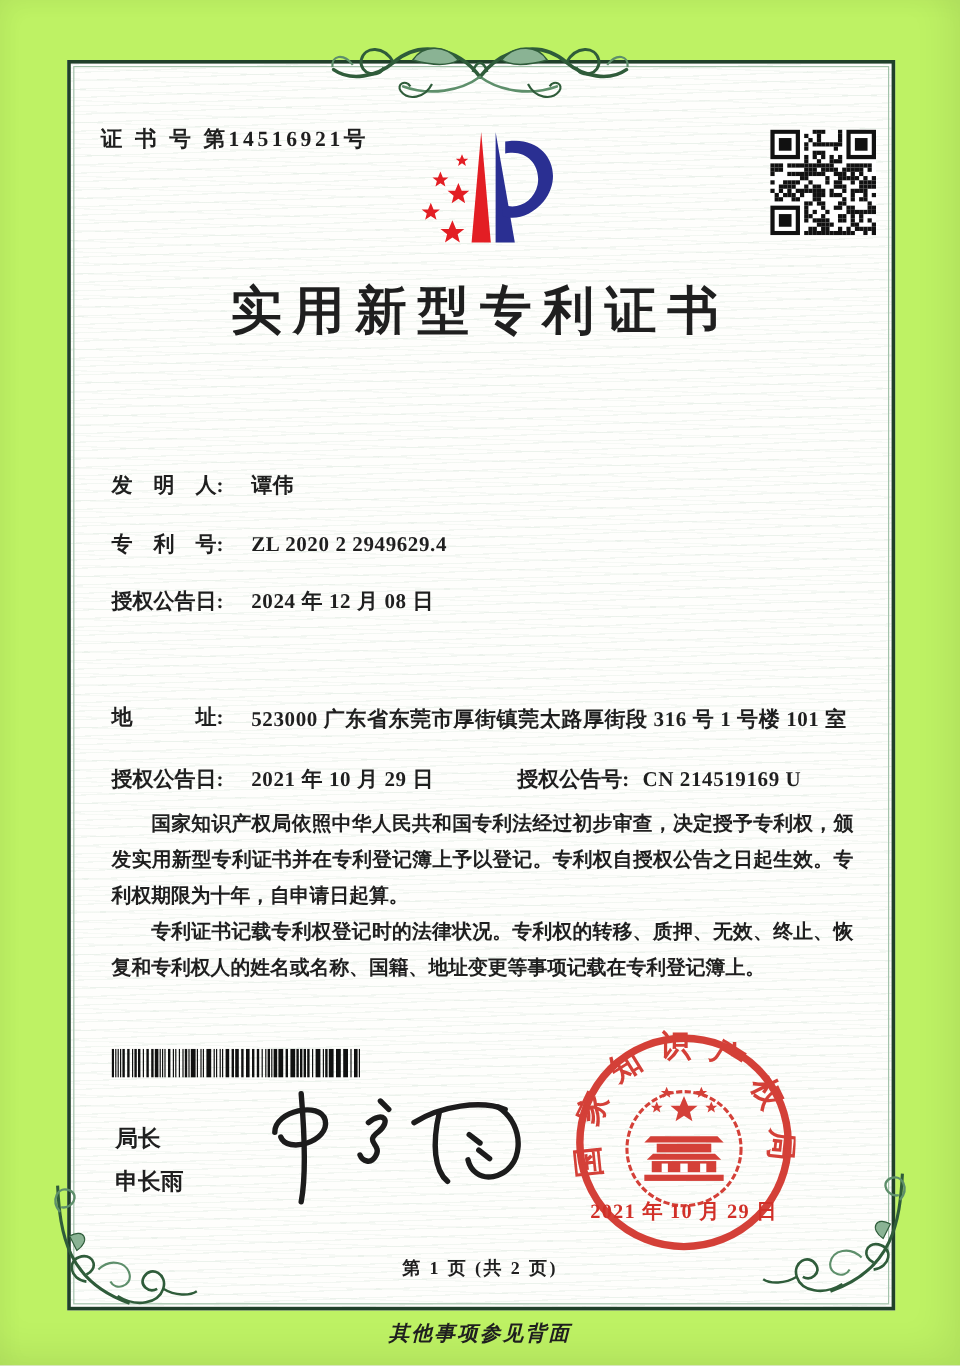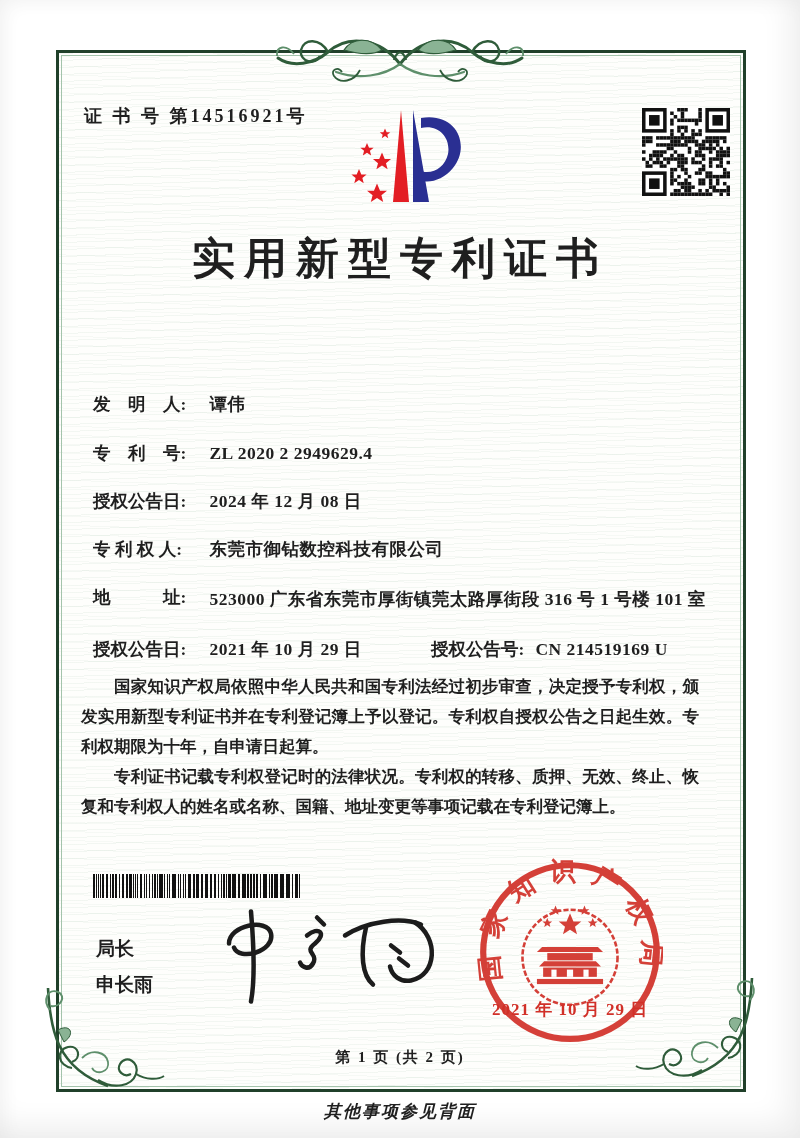--- a/index.html
+++ b/index.html
@@ -1,39 +1,39 @@
 <!DOCTYPE html>
 <html><head>
 <meta charset="utf-8">
 <style>
   html,body{margin:0;padding:0;background:#e9e9e7;}
   .cert-page{
     position:relative;width:800px;height:1138px;margin:0 auto;overflow:hidden;
-    background:#ffffff;
+    background:#bef264;
     box-shadow:inset -10px -12px 30px rgba(0,0,0,.07), inset 6px 4px 18px rgba(0,0,0,.03);
     font-family:"Liberation Serif","DejaVu Serif",serif;color:#1f1f1f;
   }
   .frame{
     position:absolute;left:56px;top:50px;width:684px;height:1036px;
     border:3px solid #20402a;
     background:
       repeating-linear-gradient(178deg, rgba(140,180,152,.10) 0 1px, transparent 1px 7px),
       repeating-linear-gradient(182deg, rgba(140,180,152,.07) 0 1px, transparent 1px 9px),
       #fefefc;
   }
   .frame-inner{position:absolute;inset:2px;border:1px solid #a3c3ab;pointer-events:none;}
   .abs{position:absolute;}
   .cert-no{left:84px;top:104px;font-size:18px;font-weight:bold;letter-spacing:3px;}
   .title{left:0;right:0;top:230px;text-align:center;font-size:43px;font-weight:bold;letter-spacing:9px;}
   .field-row{position:absolute;left:93px;font-size:17.5px;font-weight:bold;white-space:nowrap;}
   .field-row .lab{display:inline-block;min-width:112px;}
   .field-row .val{letter-spacing:.5px;}
   .field-row .val.wrap{display:inline-block;white-space:normal;width:540px;vertical-align:top;line-height:1.6;}
   .grant-right{position:absolute;left:338px;top:0;}
-  .body-text{left:81px;top:672px;width:618px;font-size:16.5px;line-height:1.82;text-align:justify;}
+  .body-text{left:93px;top:672px;width:618px;font-size:16.5px;line-height:1.82;text-align:justify;}
   .body-text p{margin:0;text-indent:2em;font-weight:600;}
   .barcode{left:93px;top:874px;}
   .sig-title{left:96px;top:936px;font-size:19px;font-weight:bold;}
   .sig-name{left:96px;top:972px;font-size:19px;font-weight:bold;}
   .signature{left:215px;top:903px;}
   .seal{left:477px;top:857px;}
   .seal-date{left:477px;top:998px;width:186px;text-align:center;font-size:17px;font-weight:bold;color:#d13028;letter-spacing:1px;}
   .page-info{left:0;right:0;top:1048px;text-align:center;font-size:15px;letter-spacing:2px;font-weight:600;}
   .back-note{left:0;right:0;top:1100px;text-align:center;font-size:17px;font-weight:600;letter-spacing:2px;font-style:italic;}
   .ornament-top{left:270px;top:26px;}
@@ -359,24 +359,20 @@
     <span class="val">谭伟</span>
   </div>
   <div class="field-row" style="top:441px">
     <span class="lab">专　利　号:</span>
     <span class="val">ZL 2020 2 2949629.4</span>
   </div>
   <div class="field-row" style="top:489px">
     <span class="lab">授权公告日:</span>
     <span class="val">2024 年 12 月 08 日</span>
   </div>
-  <div class="field-row" style="top:537px">
-    <span class="lab">专 利 权 人:</span>
-    <span class="val">东莞市御钻数控科技有限公司</span>
-  </div>
   <div class="field-row" style="top:585px">
     <span class="lab">地　　　址:</span>
     <span class="val wrap">523000 广东省东莞市厚街镇莞太路厚街段 316 号 1 号楼 101 室</span>
   </div>
   <div class="field-row" style="top:637px;width:620px">
     <span class="lab">授权公告日:</span>
     <span class="val">2021 年 10 月 29 日</span>
     <span class="grant-right">
       <span class="lab" style="min-width:100px">授权公告号:</span>
       <span class="val">CN 214519169 U</span>

